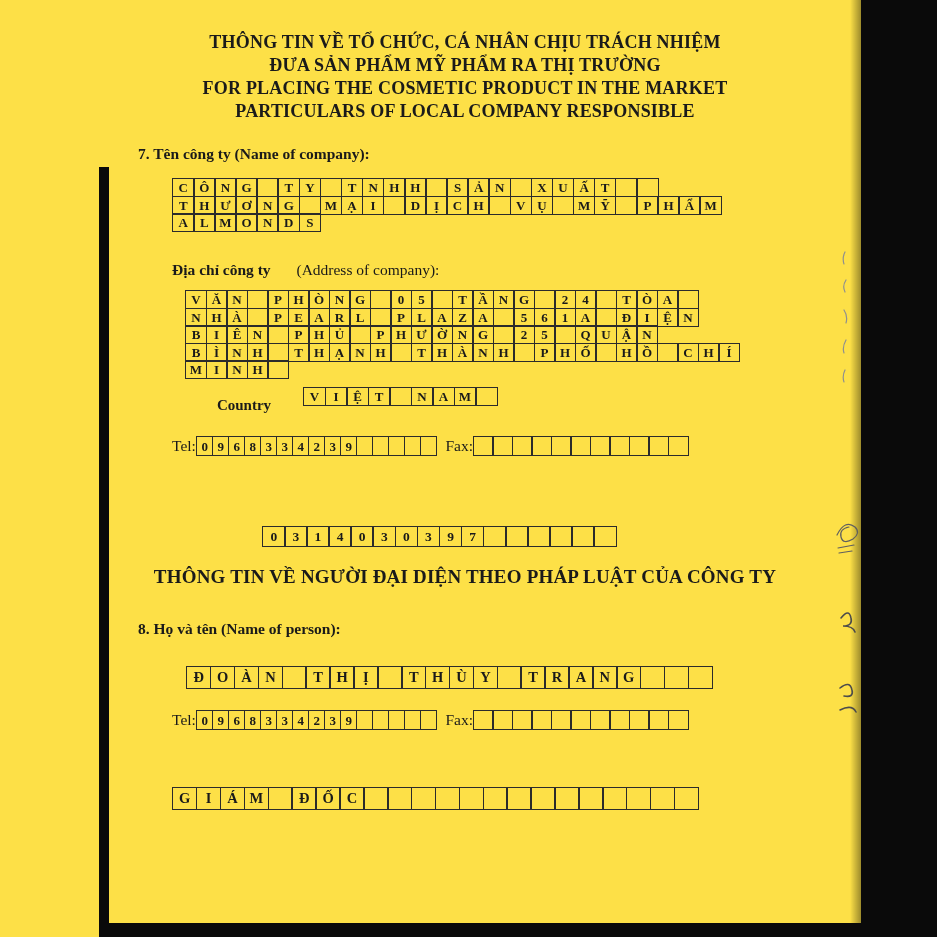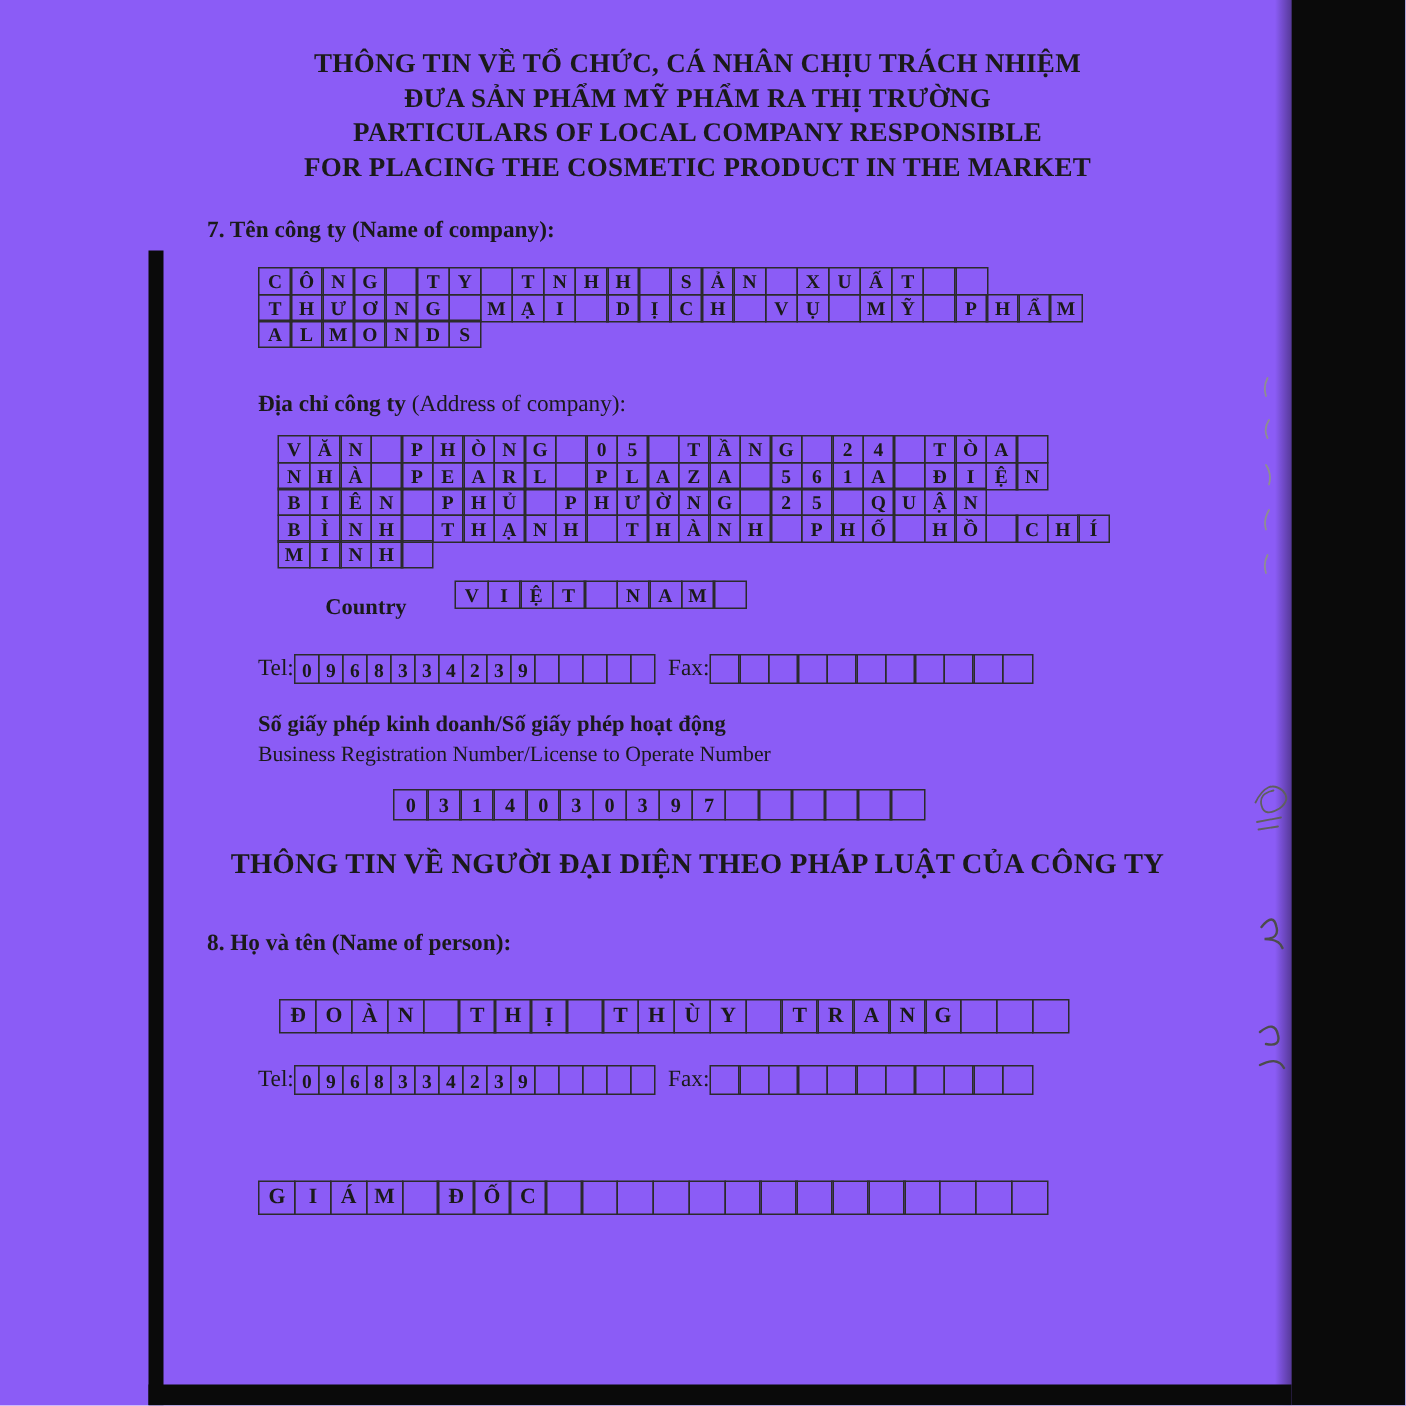--- a/index.html
+++ b/index.html
@@ -1,30 +1,30 @@
 <!DOCTYPE html>
 <html><head>
 <meta charset="utf-8">
 <style>
   html,body{margin:0;padding:0;background:#ffffff;}
   .page{
     position:relative; width:937px; height:937px; overflow:hidden;
-    background:#8b5cf6; color:#1a1a1a;
+    background:#fde047; color:#1a1a1a;
     font-family:"Liberation Serif","DejaVu Serif",serif;
   }
   
   .bar{position:absolute;background:#0a0a0a;}
   .shadow-strip{position:absolute;background:linear-gradient(to right,rgba(0,0,0,0),rgba(0,0,0,0.38));}
   
   .title-block{position:absolute;text-align:center;font-weight:bold;}
   .title-line{font-size:18px;line-height:23px;letter-spacing:0.2px;white-space:nowrap;}
   
   .label{position:absolute;font-size:15.5px;white-space:nowrap;}
   .b{font-weight:bold;}
-  .n{font-weight:normal;}
+  .n{font-weight:normal;margin-left:22px;}
   
   .grid{position:absolute;}
   .grid-row{display:flex;}
   .grid-row + .grid-row{margin-top:-1.5px;}
   .cell{
     flex:none; box-sizing:border-box;
     width:var(--cw,23px); height:var(--ch,19px);
     border:1.5px solid #2b2b2b;
     display:flex;align-items:center;justify-content:center;
     font-weight:bold;font-size:var(--cf,13px);line-height:1;
@@ -43,22 +43,22 @@
   .scribbles{position:absolute;}
 </style>
 </head>
 <body>
 
 <div class="page">
 
   <div class="title-block" style="left:105px;top:31px;width:720px;">
     <div class="title-line">THÔNG TIN VỀ TỔ CHỨC, CÁ NHÂN CHỊU TRÁCH NHIỆM</div>
     <div class="title-line">ĐƯA SẢN PHẨM MỸ PHẨM RA THỊ TRƯỜNG</div>
+    <div class="title-line">FOR PLACING THE COSMETIC PRODUCT IN THE MARKET</div>
     <div class="title-line">PARTICULARS OF LOCAL COMPANY RESPONSIBLE</div>
-    <div class="title-line">FOR PLACING THE COSMETIC PRODUCT IN THE MARKET</div>
   </div>
 
   <div class="label" style="left:138px;top:145px;">
     <span class="b">7. Tên công ty</span><span class="b"> (Name of company):</span>
   </div>
 
   <div class="grid" style="left:172px;top:178px;--cw:22.6px;--ch:19px;--cf:13px;">
       <div class="grid-row">
         <span class="cell">C</span>
         <span class="cell">Ô</span>
@@ -295,24 +295,20 @@
           <span class="cell"></span>
           <span class="cell"></span>
           <span class="cell"></span>
           <span class="cell"></span>
           <span class="cell"></span>
           <span class="cell"></span>
         </div>
       </span>
   </div>
 
-  <div class="license-labels" style="left:172px;top:474px;">
-    <div class="license-vi">Số giấy phép kinh doanh/Số giấy phép hoạt động</div>
-    <div class="license-en">Business Registration Number/License to Operate Number</div>
-  </div>
 
   <div class="grid" style="left:262px;top:526px;--cw:23.6px;--ch:21px;--cf:13.5px;">
       <div class="grid-row">
         <span class="cell">0</span>
         <span class="cell">3</span>
         <span class="cell">1</span>
         <span class="cell">4</span>
         <span class="cell">0</span>
         <span class="cell">3</span>
         <span class="cell">0</span>

